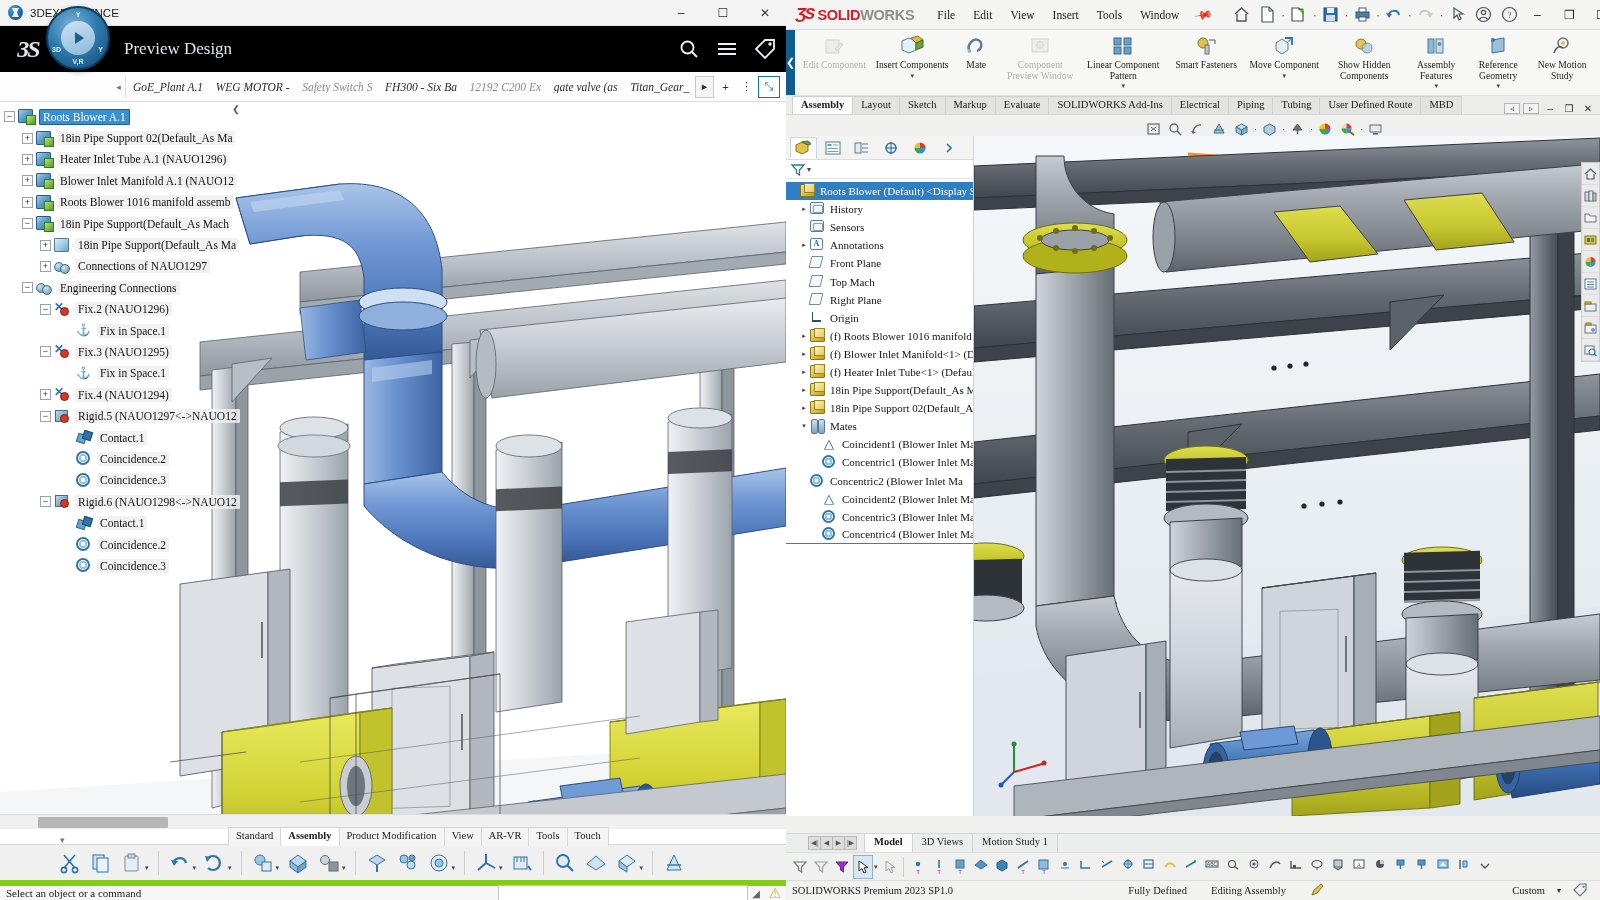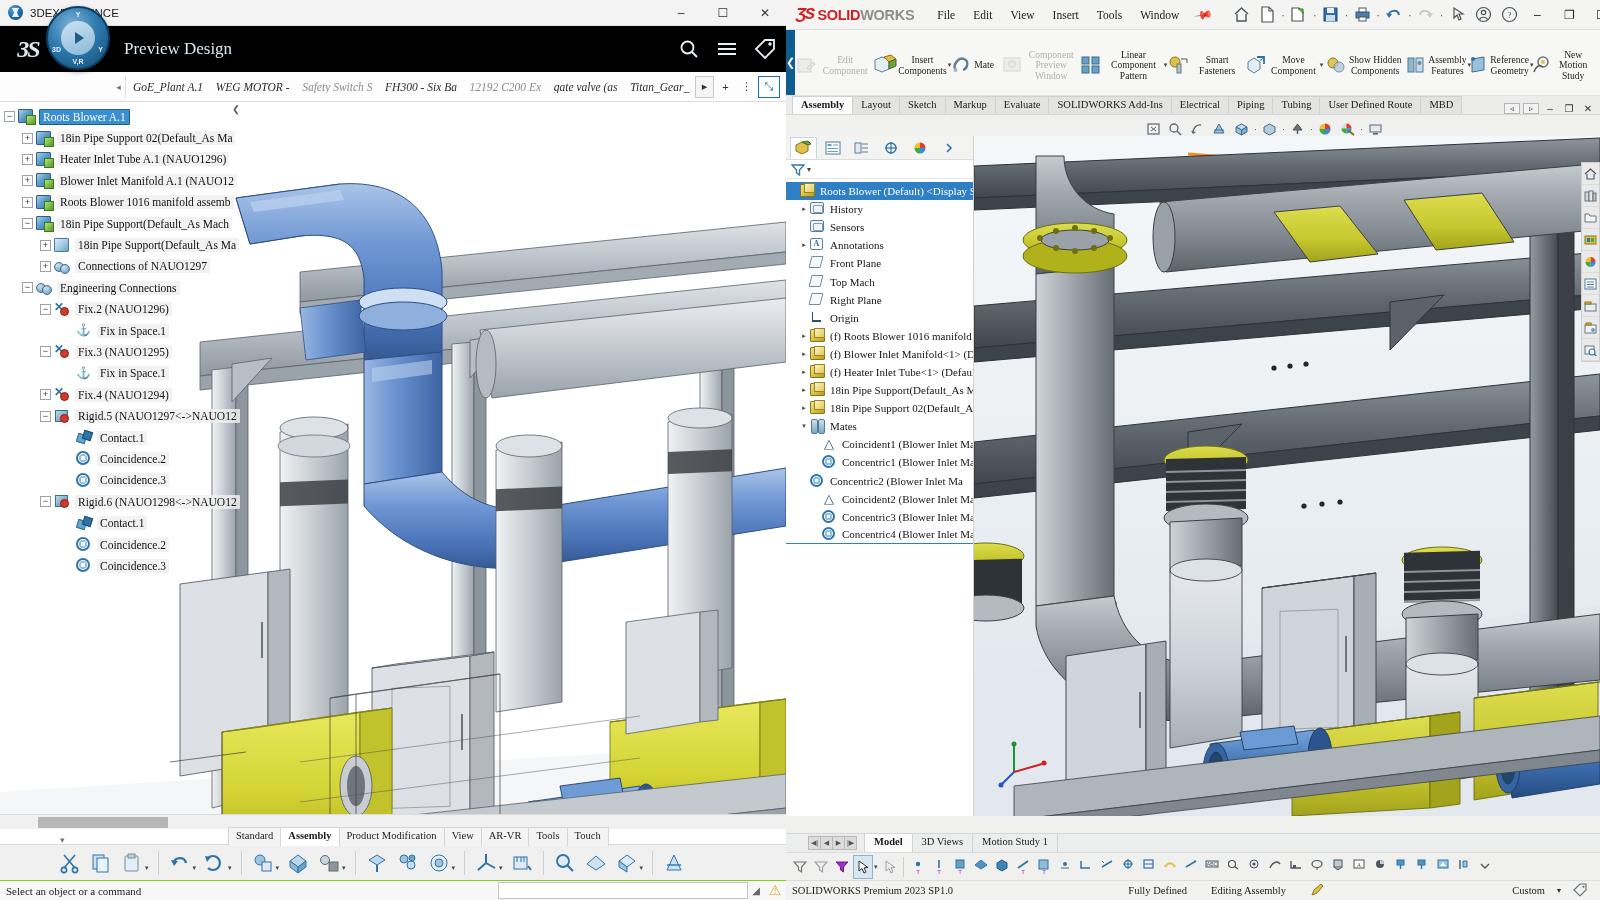--- a/index.html
+++ b/index.html
@@ -210,21 +210,21 @@
     display: flex; align-items: center; padding-left: 56px; gap: 3px; z-index: 11;
   }
   .dx-chev { position:absolute; left: 60px; top: -10px; font-size: 9px; color:#777; }
   .tb-ico {
     width: 28px; height: 28px; display: flex; align-items: center; justify-content: center;
   }
   .tb-sep { width: 1px; height: 24px; background: #cfcfcf; margin: 0 4px; }
   .tb-caret { font-size: 7px; color: #444; margin-left: -4px; margin-right: 2px; align-self: flex-end; padding-bottom: 8px; }
   .dx-statusbar {
     position: absolute; left: 0; bottom: 0; width: 786px; height: 20px;
-    background: #f7f7f7; border-top: 1px solid #84cc16; display: flex; align-items: center;
+    background: #f7f7f7; border-top: 6px solid #84cc16; display: flex; align-items: center;
     font-size: 11px; color: #222; padding-left: 6px; z-index: 11;
     font-family: "Liberation Serif", serif;
   }
   .dx-status-field {
     margin-left: auto; width: 250px; height: 17px; background: #fff; border: 1px solid #c6c6c6;
   }
   .dx-status-ic { width: 16px; text-align: center; font-size: 10px; color: #666; }
   .dx-warn { width: 22px; text-align:center; color:#e8a31b; font-size: 14px; }
 
   
@@ -261,21 +261,21 @@
 
   .sw-ribbon {
     position: relative; height: 66px; background: #f7f7f6; display: flex; align-items: stretch;
     border-bottom: 1px solid #e2e2e2; overflow: hidden;
   }
   .sw-rb-left {
     width: 22px; background: #0f5c8e; color: #fff; display: flex; align-items: center;
     justify-content: center; font-size: 11px;
   }
   .rb-item {
-    width: 64px; display: flex; flex-direction: row; align-items: center;
+    width: 64px; display: flex; flex-direction: column; align-items: center;
     padding-top: 4px; position: relative; flex: none;
   }
   .rb-item.w80 { width: 78px; }
   .rb-item.w88 { width: 88px; }
   .rb-item.w60 { width: 62px; }
   .rb-item.w48 { width: 50px; }
   .rb-item .rb-ico { height: 24px; display: flex; align-items: center; justify-content: center; }
   .rb-item .rb-lbl {
     font-size: 9.6px; line-height: 10.6px; text-align: center; color: #1d1d1d; margin-top: 2px;
     font-family: "Liberation Serif", serif; padding: 0 1px;

